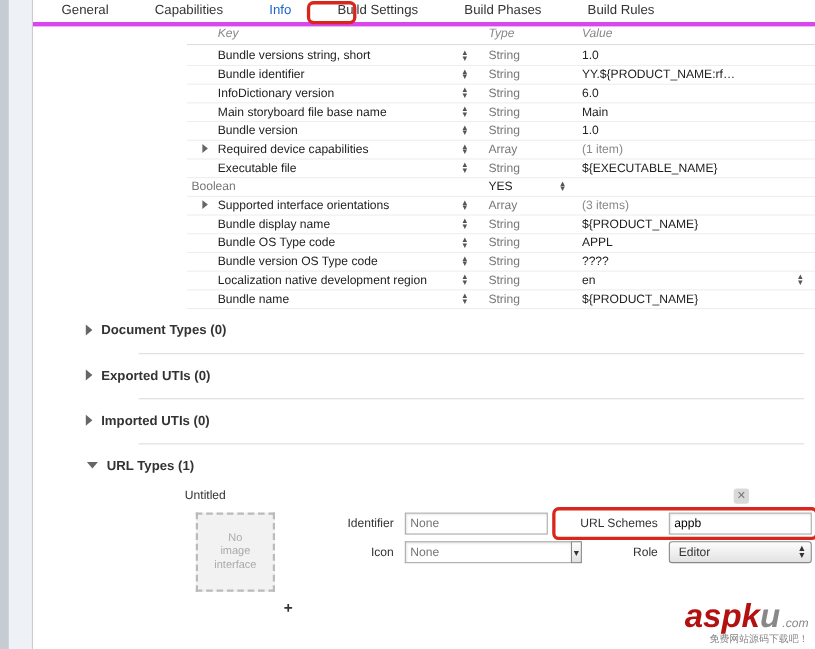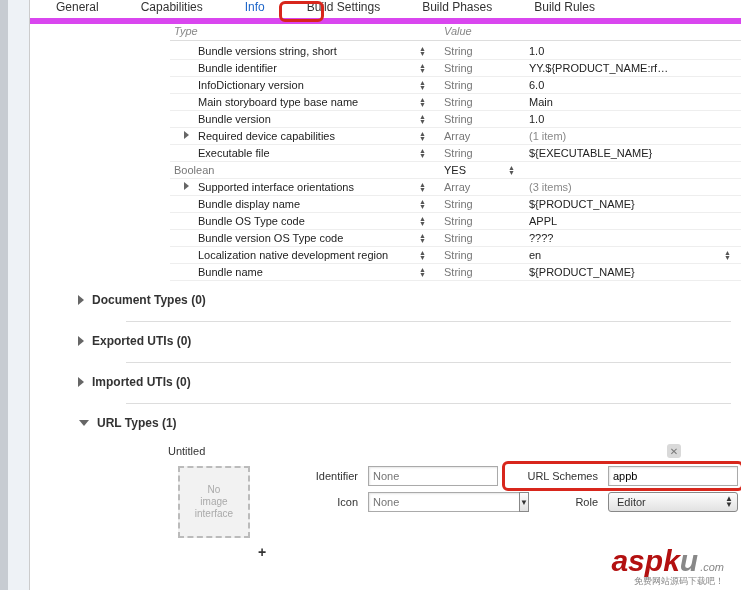--- a/index.html
+++ b/index.html
@@ -24,21 +24,21 @@
   .left-gutter .edge {
     position:absolute; top:0; left:0; width:8px; bottom:0;
     background:#c7ccd2;
   }
   .content {
     position: absolute;
     left: 30px; right: 0; top: 0; bottom: 0;
   }
   .tabs {
     display: flex;
-    border-bottom: 6px solid #d946ef;
+    border-bottom: 4px solid #d946ef;
     font-size: 12px;
     padding: 2px 20px 0 20px;
     gap: 30px;
     align-items:flex-end;
     height: 24px;
   }
   .tab {
     padding: 3px 6px 4px 6px;
     cursor: pointer;
     color:#333;
@@ -195,21 +195,21 @@
   .additional-row .tri-r{
     width:0;height:0;margin-right:6px;
     border-left:5px solid #666;
     border-top:4px solid transparent;
     border-bottom:4px solid transparent;
   }
   .plus{
     margin-left:90px;margin-top:6px;font-size:14px;font-weight:bold;color:#333;cursor:pointer;
   }
   .watermark{
-    position:absolute;right:17px;bottom:4px;
+    position:absolute;right:6px;bottom:4px;
     font-family:Arial,sans-serif;text-align:right;
     line-height:1;
   }
   .watermark .big{font-size:30px;font-weight:800;font-style:italic;}
   .watermark .big .r{color:#b31010;}
   .watermark .big .g{color:#888;}
   .watermark .dom{font-size:11px;color:#888;font-style:italic;margin-left:2px;}
   .watermark .sub{font-size:9px;color:#888;margin-top:1px;}
   .hr{border-top:1px solid #ddd;margin:4px 0 4px 48px;}
 </style>
@@ -227,20 +227,21 @@
     <div class="tab">Capabilities</div>
     <div class="tab active">Info</div>
     <div class="tab">Build Settings</div>
     <div class="tab">Build Phases</div>
     <div class="tab">Build Rules</div>
   </div>
   <div class="red-box-tab"></div>
 
   <div style="margin-left:140px; margin-right:0;">
     <div class="plist-header">
+      <div class="cell" style="padding-left:28px;">Key</div>
       <div class="cell">Type</div>
       <div class="cell">Value</div>
     </div>
     <div class="plist" id="plist-body">
         <div class="plist-row">
           <div class="cell cell-key">
             <div class="cell-key-wrap">
               <span>Bundle versions string, short</span>
               <span class="key-stepper"></span>
             </div>
@@ -276,21 +277,21 @@
           <div class="cell cell-type">
             <span>String</span>
           </div>
           <div class="cell cell-value">
             <span>6.0</span>
           </div>
         </div>
         <div class="plist-row">
           <div class="cell cell-key">
             <div class="cell-key-wrap">
-              <span>Main storyboard type base name</span>
+              <span>Main storyboard file base name</span>
               <span class="key-stepper"></span>
             </div>
           </div>
           <div class="cell cell-type">
             <span>String</span>
           </div>
           <div class="cell cell-value">
             <span>Main</span>
           </div>
         </div>

